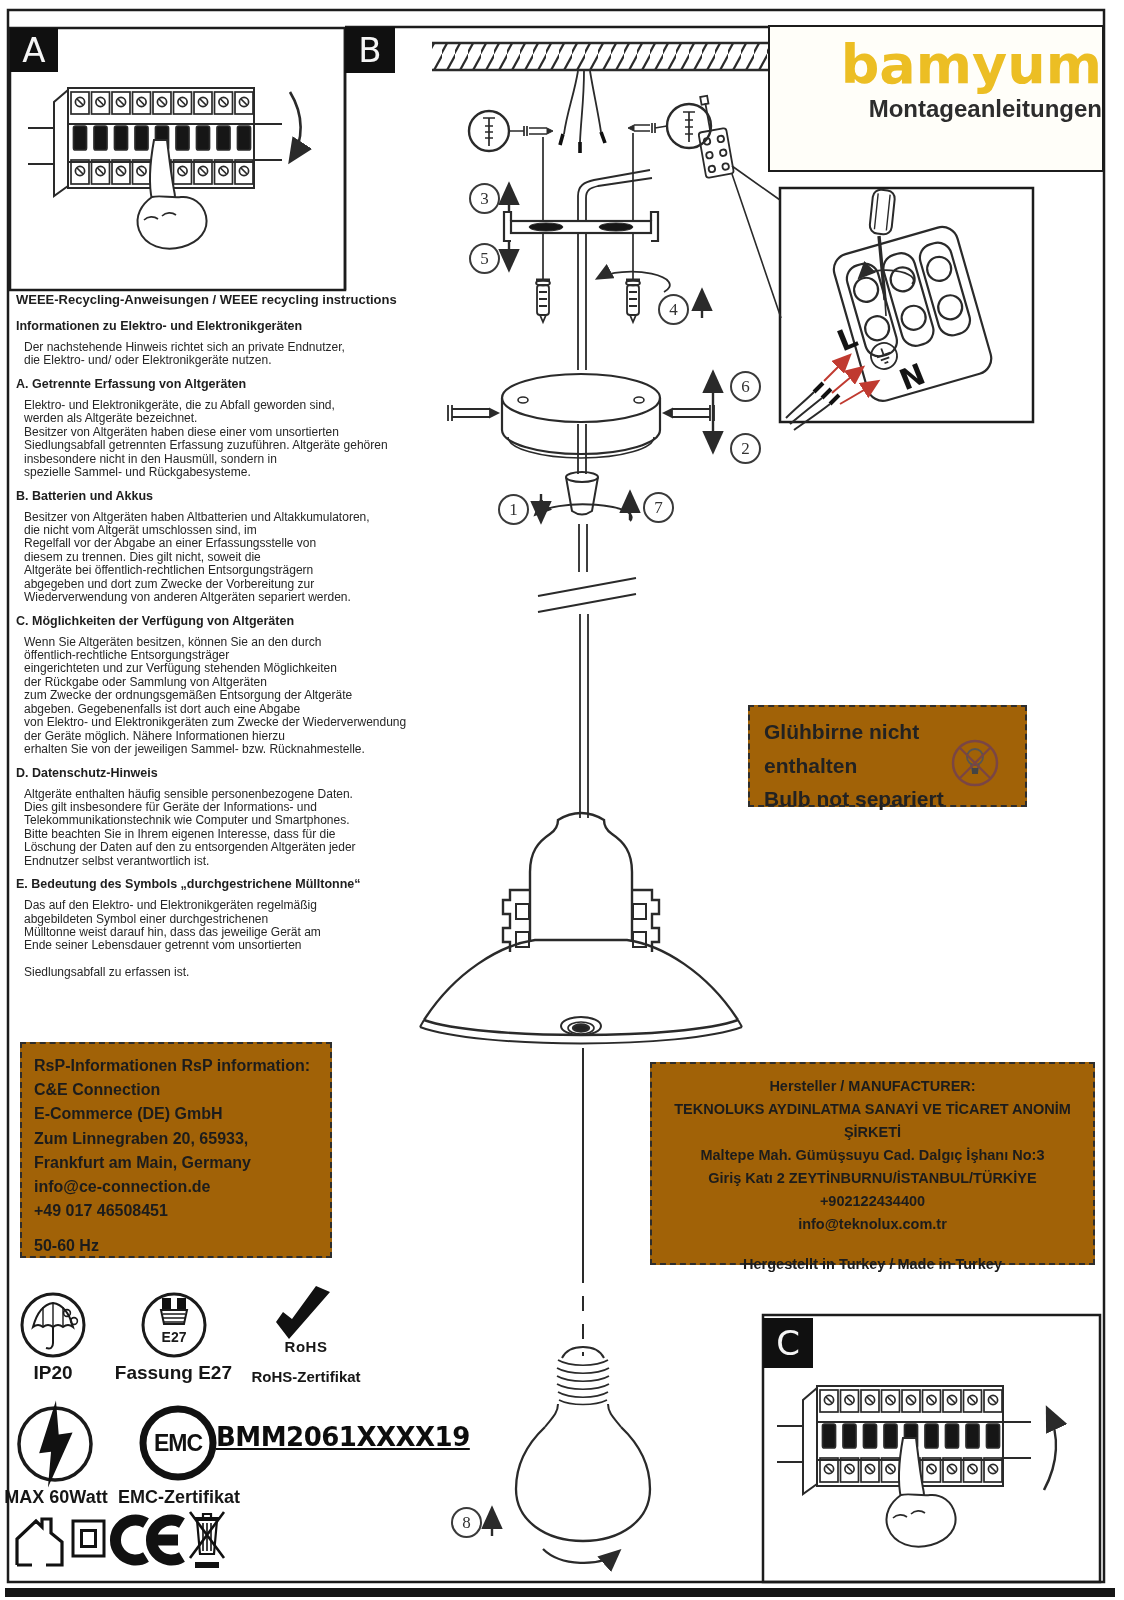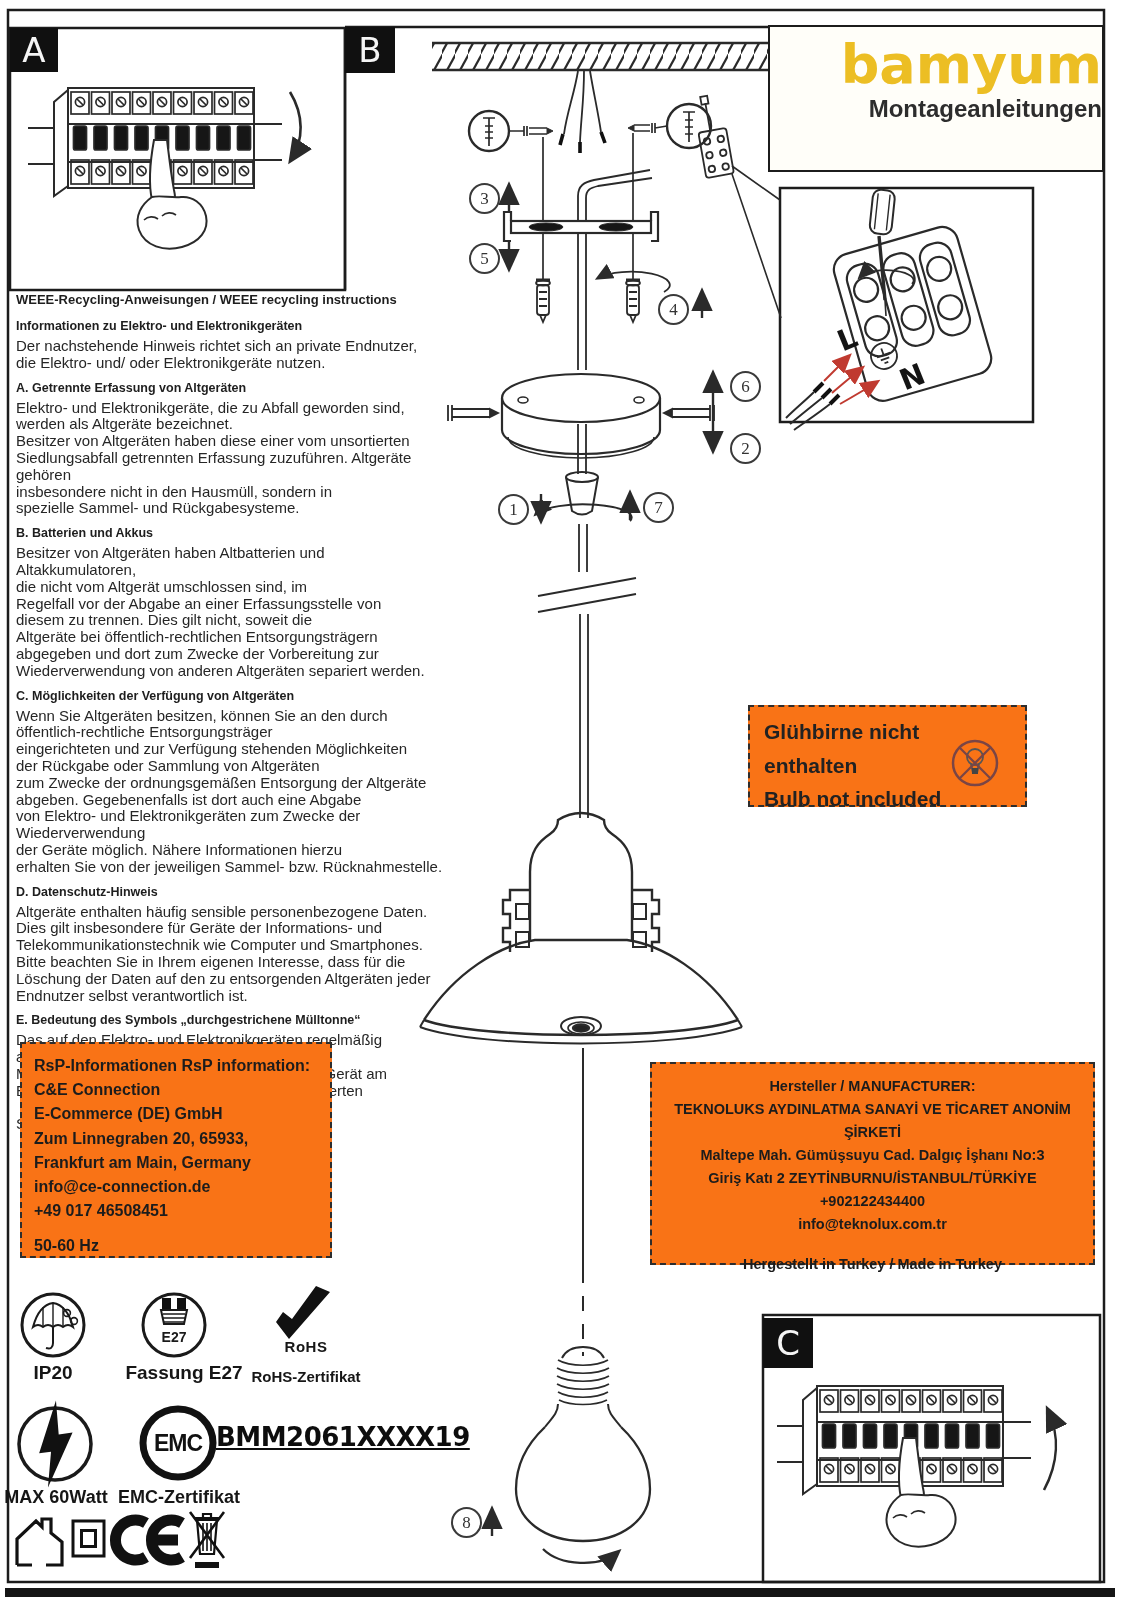--- a/index.html
+++ b/index.html
@@ -13,23 +13,23 @@
   
   .logo-box{position:absolute;left:768px;top:25px;width:336px;height:147px;border:2.5px solid #1c1c1c;
             box-sizing:border-box;text-align:right;background:#fffef9;}
   .brand{margin-top:10px;font-family:"DejaVu Sans",sans-serif;font-weight:800;font-size:54px;line-height:1.05;
          letter-spacing:0px;color:#ecbe24;}
   .subtt{font-size:24px;font-weight:700;color:#2d2d2d;line-height:1.22;}
   
   .weee{position:absolute;left:16px;top:292px;width:428px;}
   .weee .title{font-size:13px;font-weight:700;margin-bottom:12px;}
   .weee h4{font-size:12.5px;font-weight:700;margin:9px 0 5px 0;}
-  .weee p{font-size:15px;line-height:1.12;margin:0;white-space:pre-line;color:#262626;}
-  
-  .dashed{position:absolute;border:2px dashed #2d2d2d;box-sizing:border-box;background:#f97316;}
+  .weee p{font-size:12px;line-height:1.12;margin:8px;white-space:pre-line;color:#262626;}
+  
+  .dashed{position:absolute;border:2px dashed #2d2d2d;box-sizing:border-box;background:#a16207;}
   .notice{left:748px;top:705px;width:279px;height:102px;padding:8px 14px;}
   .notice .ln{font-size:21px;font-weight:700;color:#222;line-height:1.6;}
   .rsp{left:20px;top:1042px;width:312px;height:216px;padding:10px 12px;}
   .rsp .ln{font-size:16px;font-weight:600;line-height:24.2px;color:#1c1c1c;}
   .rsp .freq{margin-top:11px;}
   .mfr{left:650px;top:1062px;width:445px;height:203px;padding:11px 14px;}
   .mfr .ln{font-size:14.5px;font-weight:700;line-height:23px;color:#1c1c1c;text-align:center;}
   .mfr .origin{margin-top:17px;}
   
   .stepnum{position:absolute;width:27px;height:27px;border:2px solid #3a3a3a;border-radius:50%;
@@ -318,21 +318,21 @@
     <p>Das auf den Elektro- und Elektronikgeräten regelmäßig
  abgebildeten Symbol einer durchgestrichenen
 Mülltonne weist darauf hin, dass das jeweilige Gerät am
 Ende seiner Lebensdauer getrennt vom unsortierten
 
 Siedlungsabfall zu erfassen ist.</p>
   </div>
 
   <div class="dashed notice">
     <div class="ln">Glühbirne nicht enthalten</div>
-    <div class="ln">Bulb not included</div>
+    <div class="ln">Bulb not separiert</div>
     <svg class="abs" style="right:24px;top:30px;" width="52" height="52" viewBox="0 0 52 52">
       <circle cx="26" cy="26" r="22" fill="none" stroke="#7a4545" stroke-width="2.5"></circle>
       <circle cx="26" cy="20" r="8" fill="none" stroke="#555" stroke-width="1.8"></circle>
       <path d="M22,27 L24,36 H28 L30,27" fill="none" stroke="#555" stroke-width="1.8"></path>
       <rect x="23" y="31" width="6" height="6" fill="#444"></rect>
       <path d="M11,11 L41,41 M41,11 L11,41" stroke="#7a4545" stroke-width="2.2"></path>
     </svg>
   </div>
 
   <div class="dashed rsp">
@@ -379,21 +379,21 @@
   <div class="certlab" style="left:10px;top:1362px;width:86px;font-size:19px;">IP20</div>
 
   <svg class="abs" style="left:139px;top:1290px;" width="70" height="70" viewBox="-35 -35 70 70">
     <circle cx="0" cy="0" r="31" fill="none" stroke="#1a1a1a" stroke-width="3"></circle>
     <rect x="-12" y="-27" width="9" height="11" fill="#111"></rect>
     <rect x="3" y="-27" width="9" height="11" fill="#111"></rect>
     <path d="M-13,-15 H13 L10,-1 H-10 Z" fill="none" stroke="#1a1a1a" stroke-width="2"></path>
     <path d="M-11,-11 H11 M-12,-7 H12 M-10,-3 H10" stroke="#1a1a1a" stroke-width="1.3"></path>
     <text x="0" y="17" text-anchor="middle" font-size="14" font-weight="bold" fill="#1a1a1a" font-family="Liberation Sans, sans-serif">E27</text>
   </svg>
-  <div class="certlab" style="left:110px;top:1362px;width:148px;font-size:19px;">Fassung E27</div>
+  <div class="certlab" style="left:84px;top:1362px;width:148px;font-size:19px;text-align:right;">Fassung E27</div>
 
   <svg class="abs" style="left:268px;top:1286px;" width="76" height="58" viewBox="0 0 76 58">
     <path d="M8,36 L21,53 L62,6 L48,0 L24,33 L15,26 Z" fill="#111"></path>
   </svg>
   <div class="certlab" style="left:266px;top:1338px;width:80px;font-size:15px;letter-spacing:0.5px;">RoHS</div>
   <div class="certlab" style="left:248px;top:1368px;width:116px;font-size:15px;">RoHS-Zertifikat</div>
 
   <svg class="abs" style="left:12px;top:1400px;" width="86" height="88" viewBox="-43 -44 86 88">
     <circle cx="0" cy="0" r="36" fill="none" stroke="#1a1a1a" stroke-width="3.5"></circle>
     <path d="M7,-43 L-17,7 L-5,7 L-13,42 L19,-9 L5,-9 Z" fill="#111" transform="rotate(-8)"></path>

